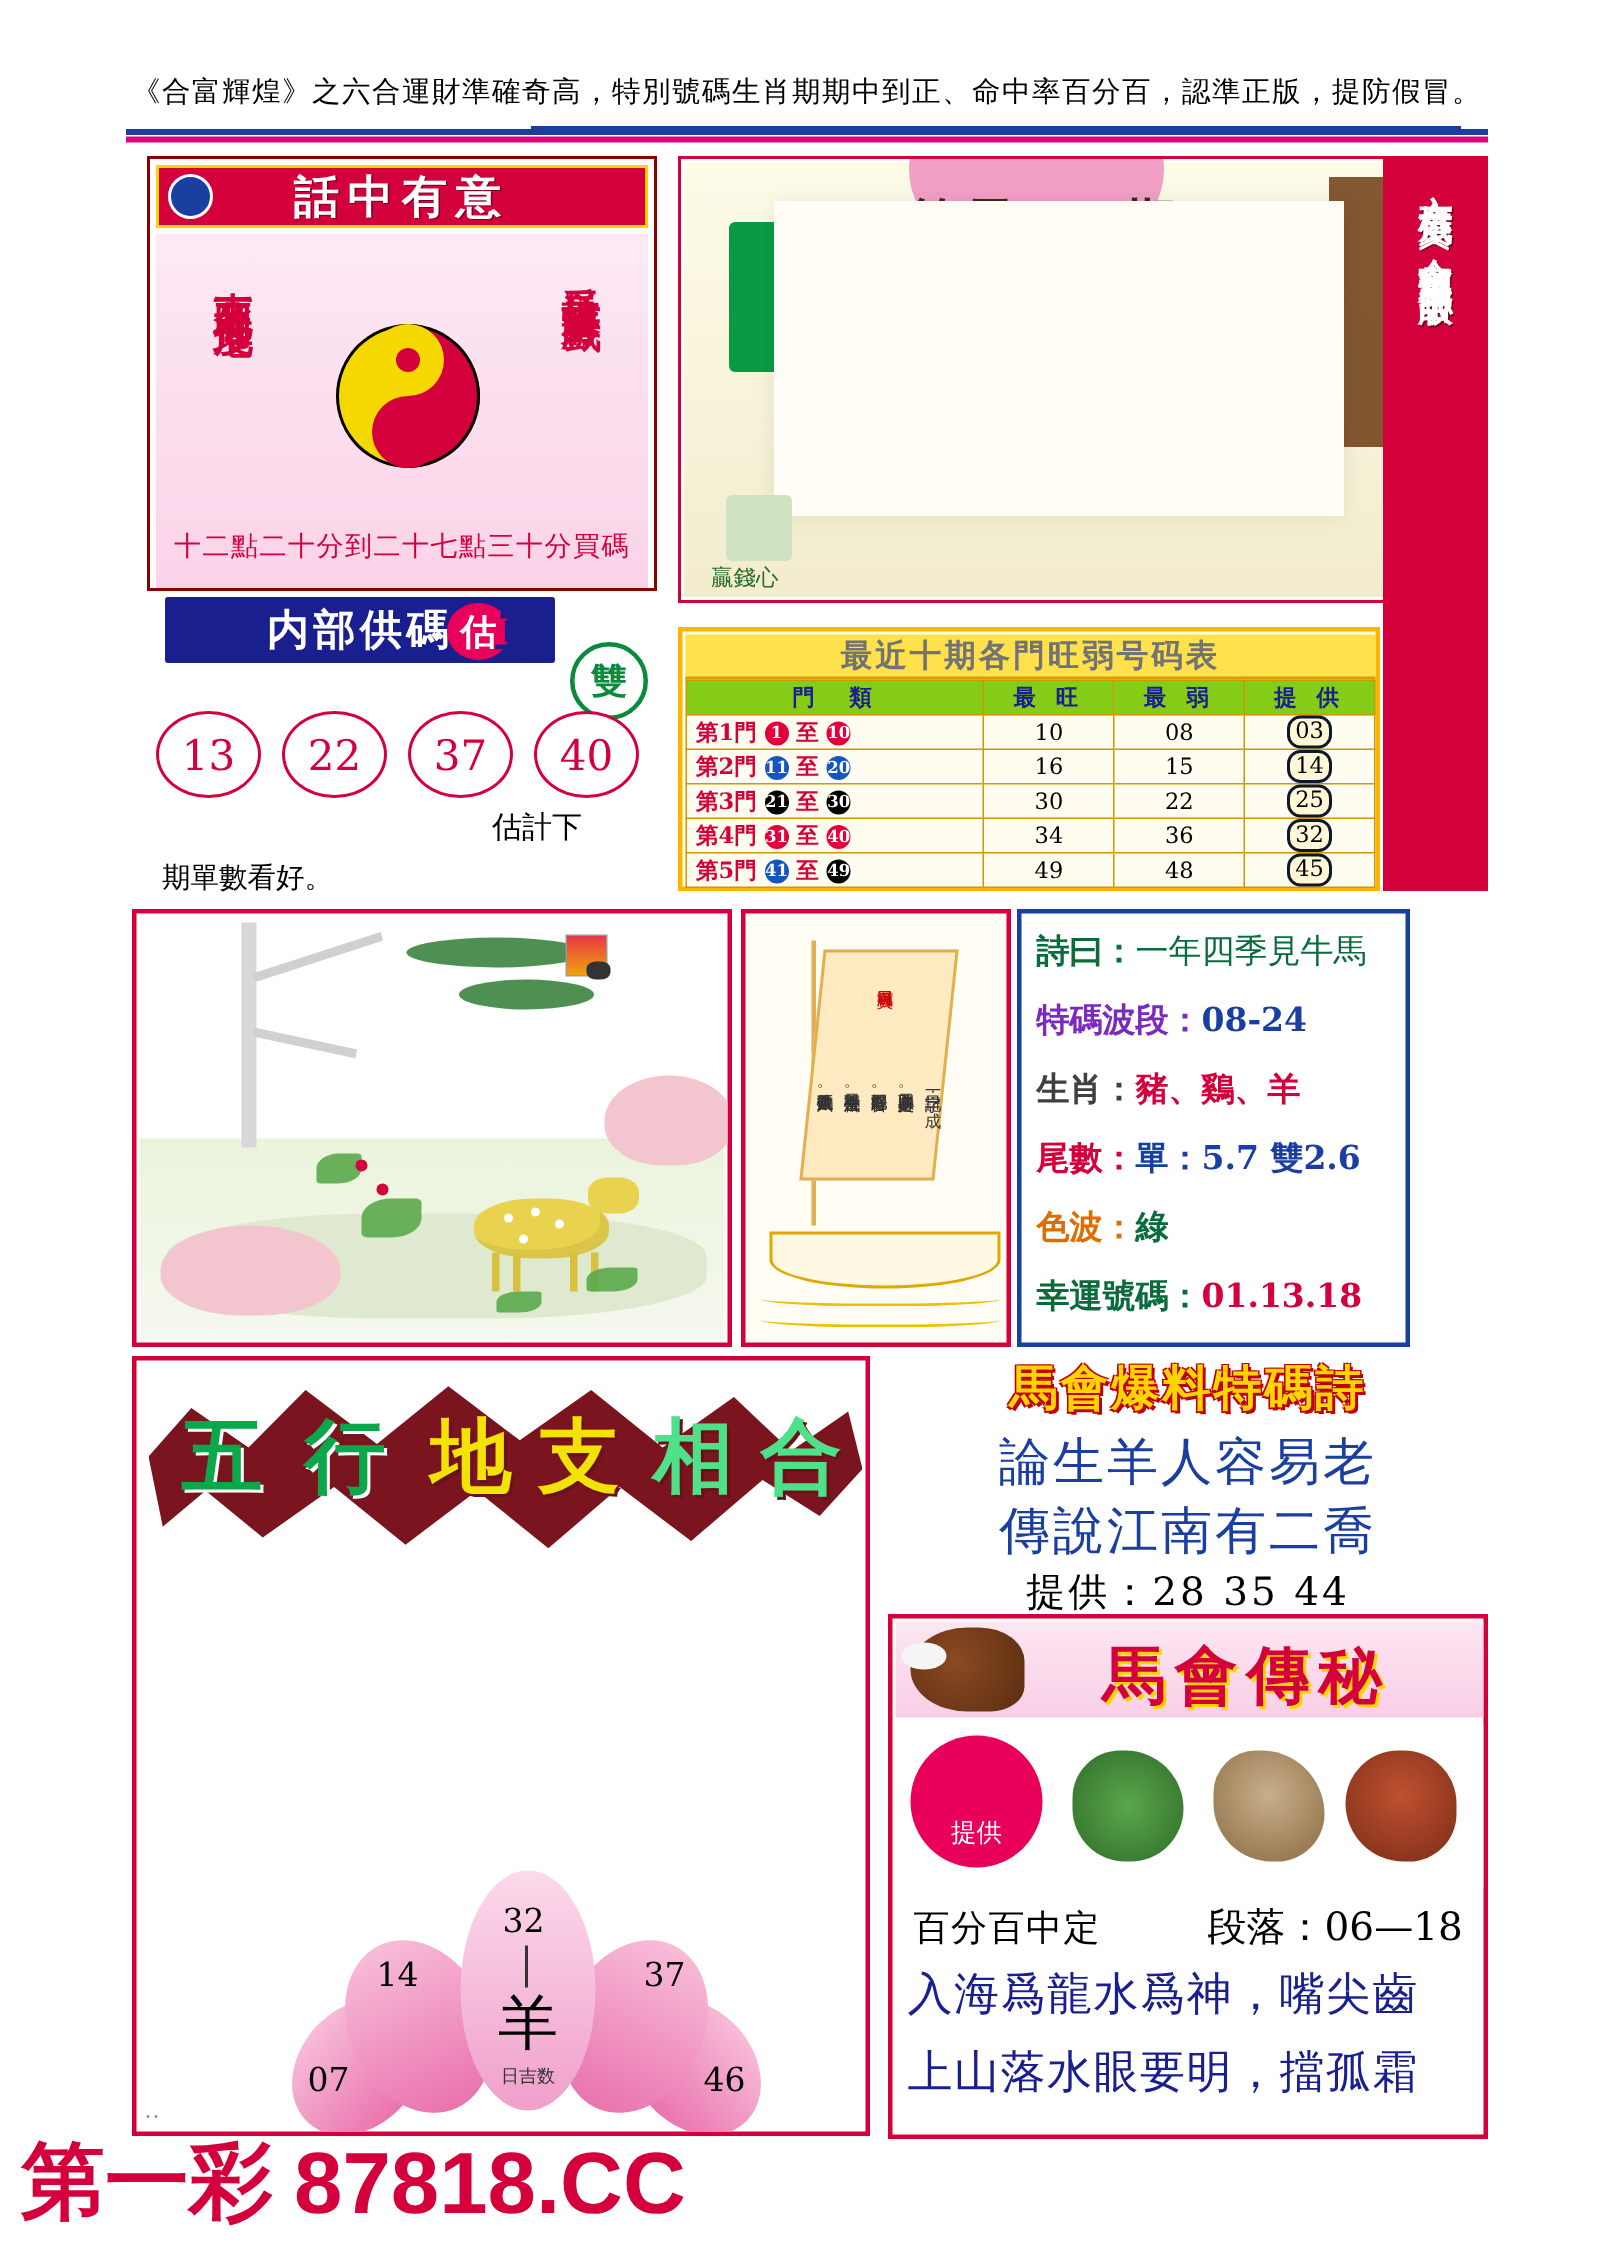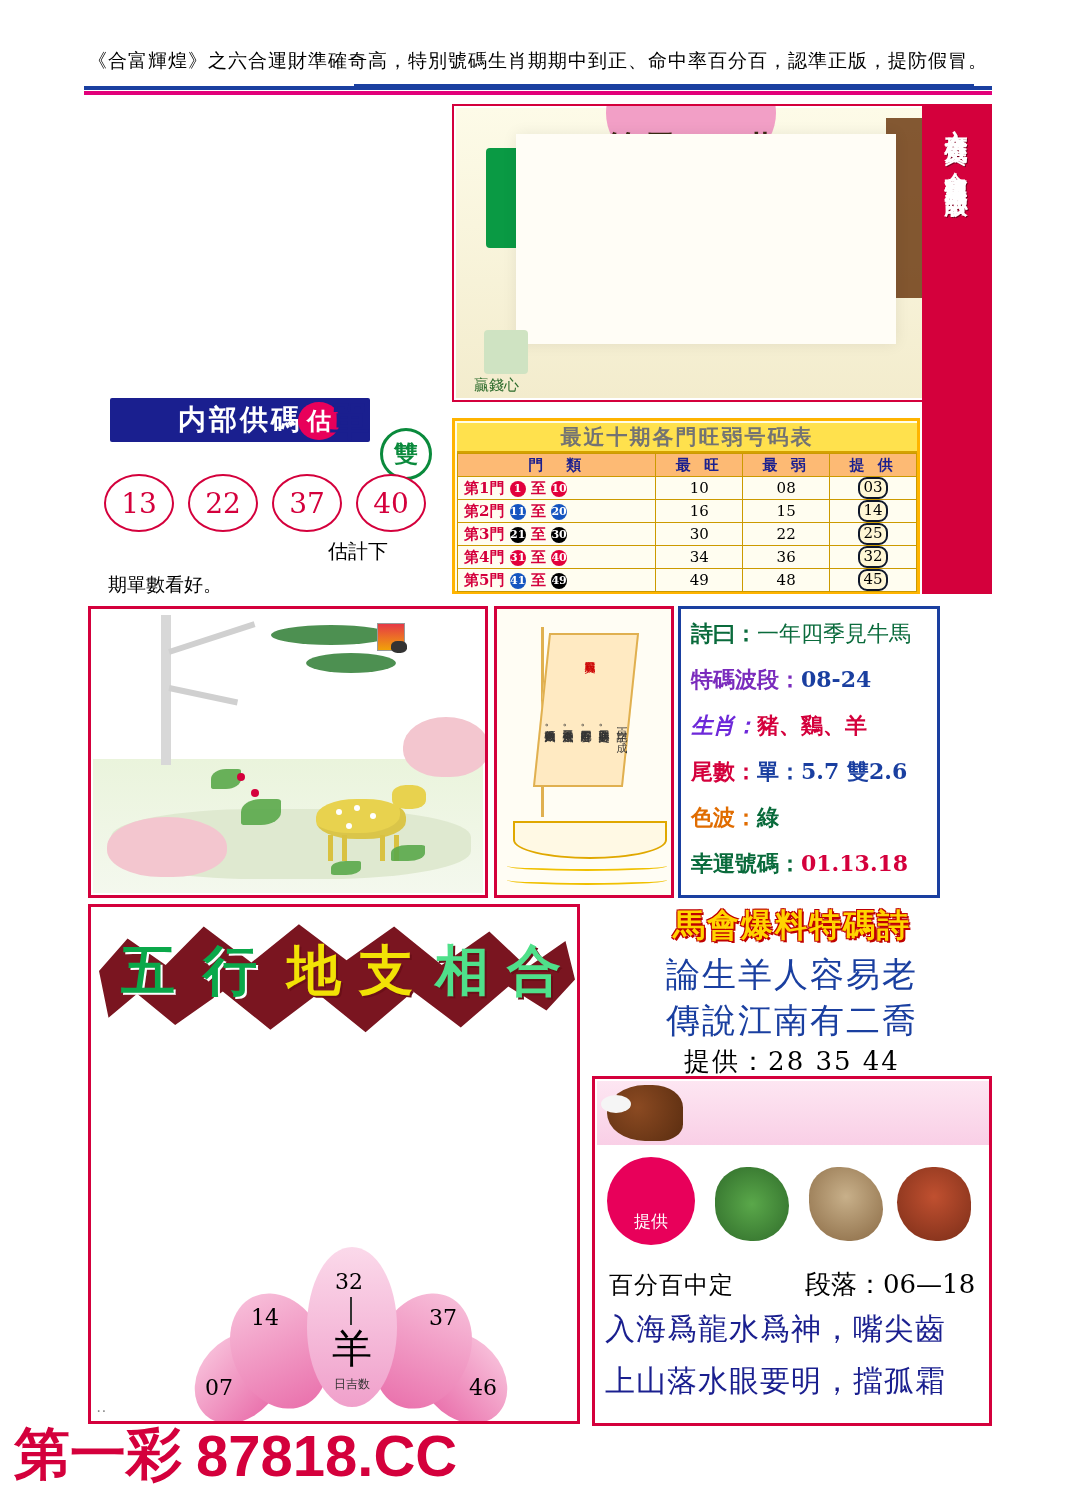--- a/index.html
+++ b/index.html
@@ -145,21 +145,21 @@
   #tablebox{left:452px;top:418px;width:468px;height:176px;border:3px solid #ffb400;background:#fffde6;}
   #tablebox .tt{
     position:absolute;left:2px;top:2px;width:460px;height:28px;background:#ffe14d;
     display:flex;align-items:center;justify-content:center;border-bottom:2px solid #d4a200;
   }
   #tablebox .tt span{font-size:21px;font-weight:bold;color:#737373;letter-spacing:2px;
     font-family:"DejaVu Serif","Liberation Serif",serif;}
   table.tbl{position:absolute;left:2px;top:32px;width:460px;border-collapse:collapse;
     font-family:"DejaVu Serif","Liberation Serif",serif;font-size:15px;}
   table.tbl th,table.tbl td{border:1px solid #cc9a00;text-align:center;height:22px;padding:0;}
-  table.tbl th{background:#fdba74;color:#1a1f8f;font-weight:bold;letter-spacing:4px;}
+  table.tbl th{background:#84cc16;color:#1a1f8f;font-weight:bold;letter-spacing:4px;}
   table.tbl td{background:#fffdf0;color:#000;}
   table.tbl td.men{color:#d4003c;font-weight:bold;text-align:left;padding-left:6px;white-space:nowrap;}
   .mini{display:inline-block;width:16px;height:16px;line-height:16px;border-radius:50%;
     color:#fff;font-size:11px;text-align:center;vertical-align:middle;}
   .mini.r{background:#e2003c;}
   .mini.b{background:#1555c0;}
   .mini.g{background:#000000;}
   .circ{display:inline-block;min-width:20px;height:18px;line-height:17px;border:2px solid #0f172a;
     border-radius:9px;padding:0 3px;background:#fff7d6;}
 
@@ -211,21 +211,21 @@
   #poem .r0{top:10px;color:#0a6b3c;}
   #poem .r1{top:56px;}
   #poem .r2{top:102px;}
   #poem .r3{top:148px;}
   #poem .r4{top:194px;}
   #poem .r5{top:240px;}
   .c-green{color:#0a6b3c;}
   .c-blue{color:#1a3fa0;}
   .c-red{color:#d4003c;}
   .c-purple{color:#7a2bbd;}
-  .c-teal{color:#6d28d9;font-style:italic;}
+  .c-teal{color:#404040;}
   .c-orange{color:#e06c00;}
 
   
   #wuxing{left:88px;top:904px;width:492px;height:520px;border:3px solid #d4003c;background:#fff;overflow:hidden;}
   #wuxing .star{
     position:absolute;left:8px;top:10px;width:476px;height:120px;
     background:#7a1520;
     clip-path:polygon(0% 45%,6% 18%,14% 40%,22% 8%,32% 38%,42% 6%,52% 36%,62% 8%,72% 40%,82% 12%,90% 42%,98% 20%,100% 52%,94% 78%,86% 58%,76% 92%,66% 62%,56% 96%,46% 64%,36% 94%,26% 62%,16% 90%,8% 64%,2% 84%);
   }
   #wuxing .st{position:absolute;top:28px;font-size:54px;font-weight:bold;
@@ -316,20 +316,35 @@
 
 <div class="page">
 
   <div class="headline">《合富輝煌》之六合運財準確奇高，特別號碼生肖期期中到正、命中率百分百，認準正版，提防假冒。</div>
   <div class="rule">
     <div class="r1"></div>
       <div class="r2"></div>
       <div class="blue-block"></div>
   </div>
 
+  <div class="box" id="huazhong">
+    <div class="title">
+      <span>話中有意</span>
+    </div>
+    <div class="logo"></div>
+    <div class="pink">
+      <div class="vtext v-left">南來北往一度地</div>
+      <div class="vtext v-right">爭長較短看好戲</div>
+      <div class="taiji">
+          <i class="d1"></i>
+          <i class="d2"></i>
+        </div>
+      <div class="bottomline">十二點二十分到二十七點三十分買碼</div>
+    </div>
+  </div>
 
   <div class="box" id="neibu">
     <div class="banner">
       <span>内部供碼</span>
     </div>
     <div class="gu">估</div>
     <div class="dan">單</div>
     <div class="shuang">雙</div>
     <div class="balls">
       <div class="ball">13</div>
@@ -532,20 +547,21 @@
     <div class="l1">論生羊人容易老</div>
     <div class="l2">傳說江南有二喬</div>
     <div class="tg">
       <span>提供：</span><span>28  35  44</span>
     </div>
   </div>
 
   <div class="box" id="chuanmi">
     <div class="pinkbar"></div>
     <div class="horse"></div>
+    <div class="ct">馬會傳秘</div>
     <div class="zodiacrow">
       <div class="seal">
           <span>提供</span>
         </div>
       <div class="an an1"></div>
       <div class="an an2"></div>
       <div class="an an3"></div>
     </div>
     <div class="line100">百分百中定</div>
     <div class="duan">

